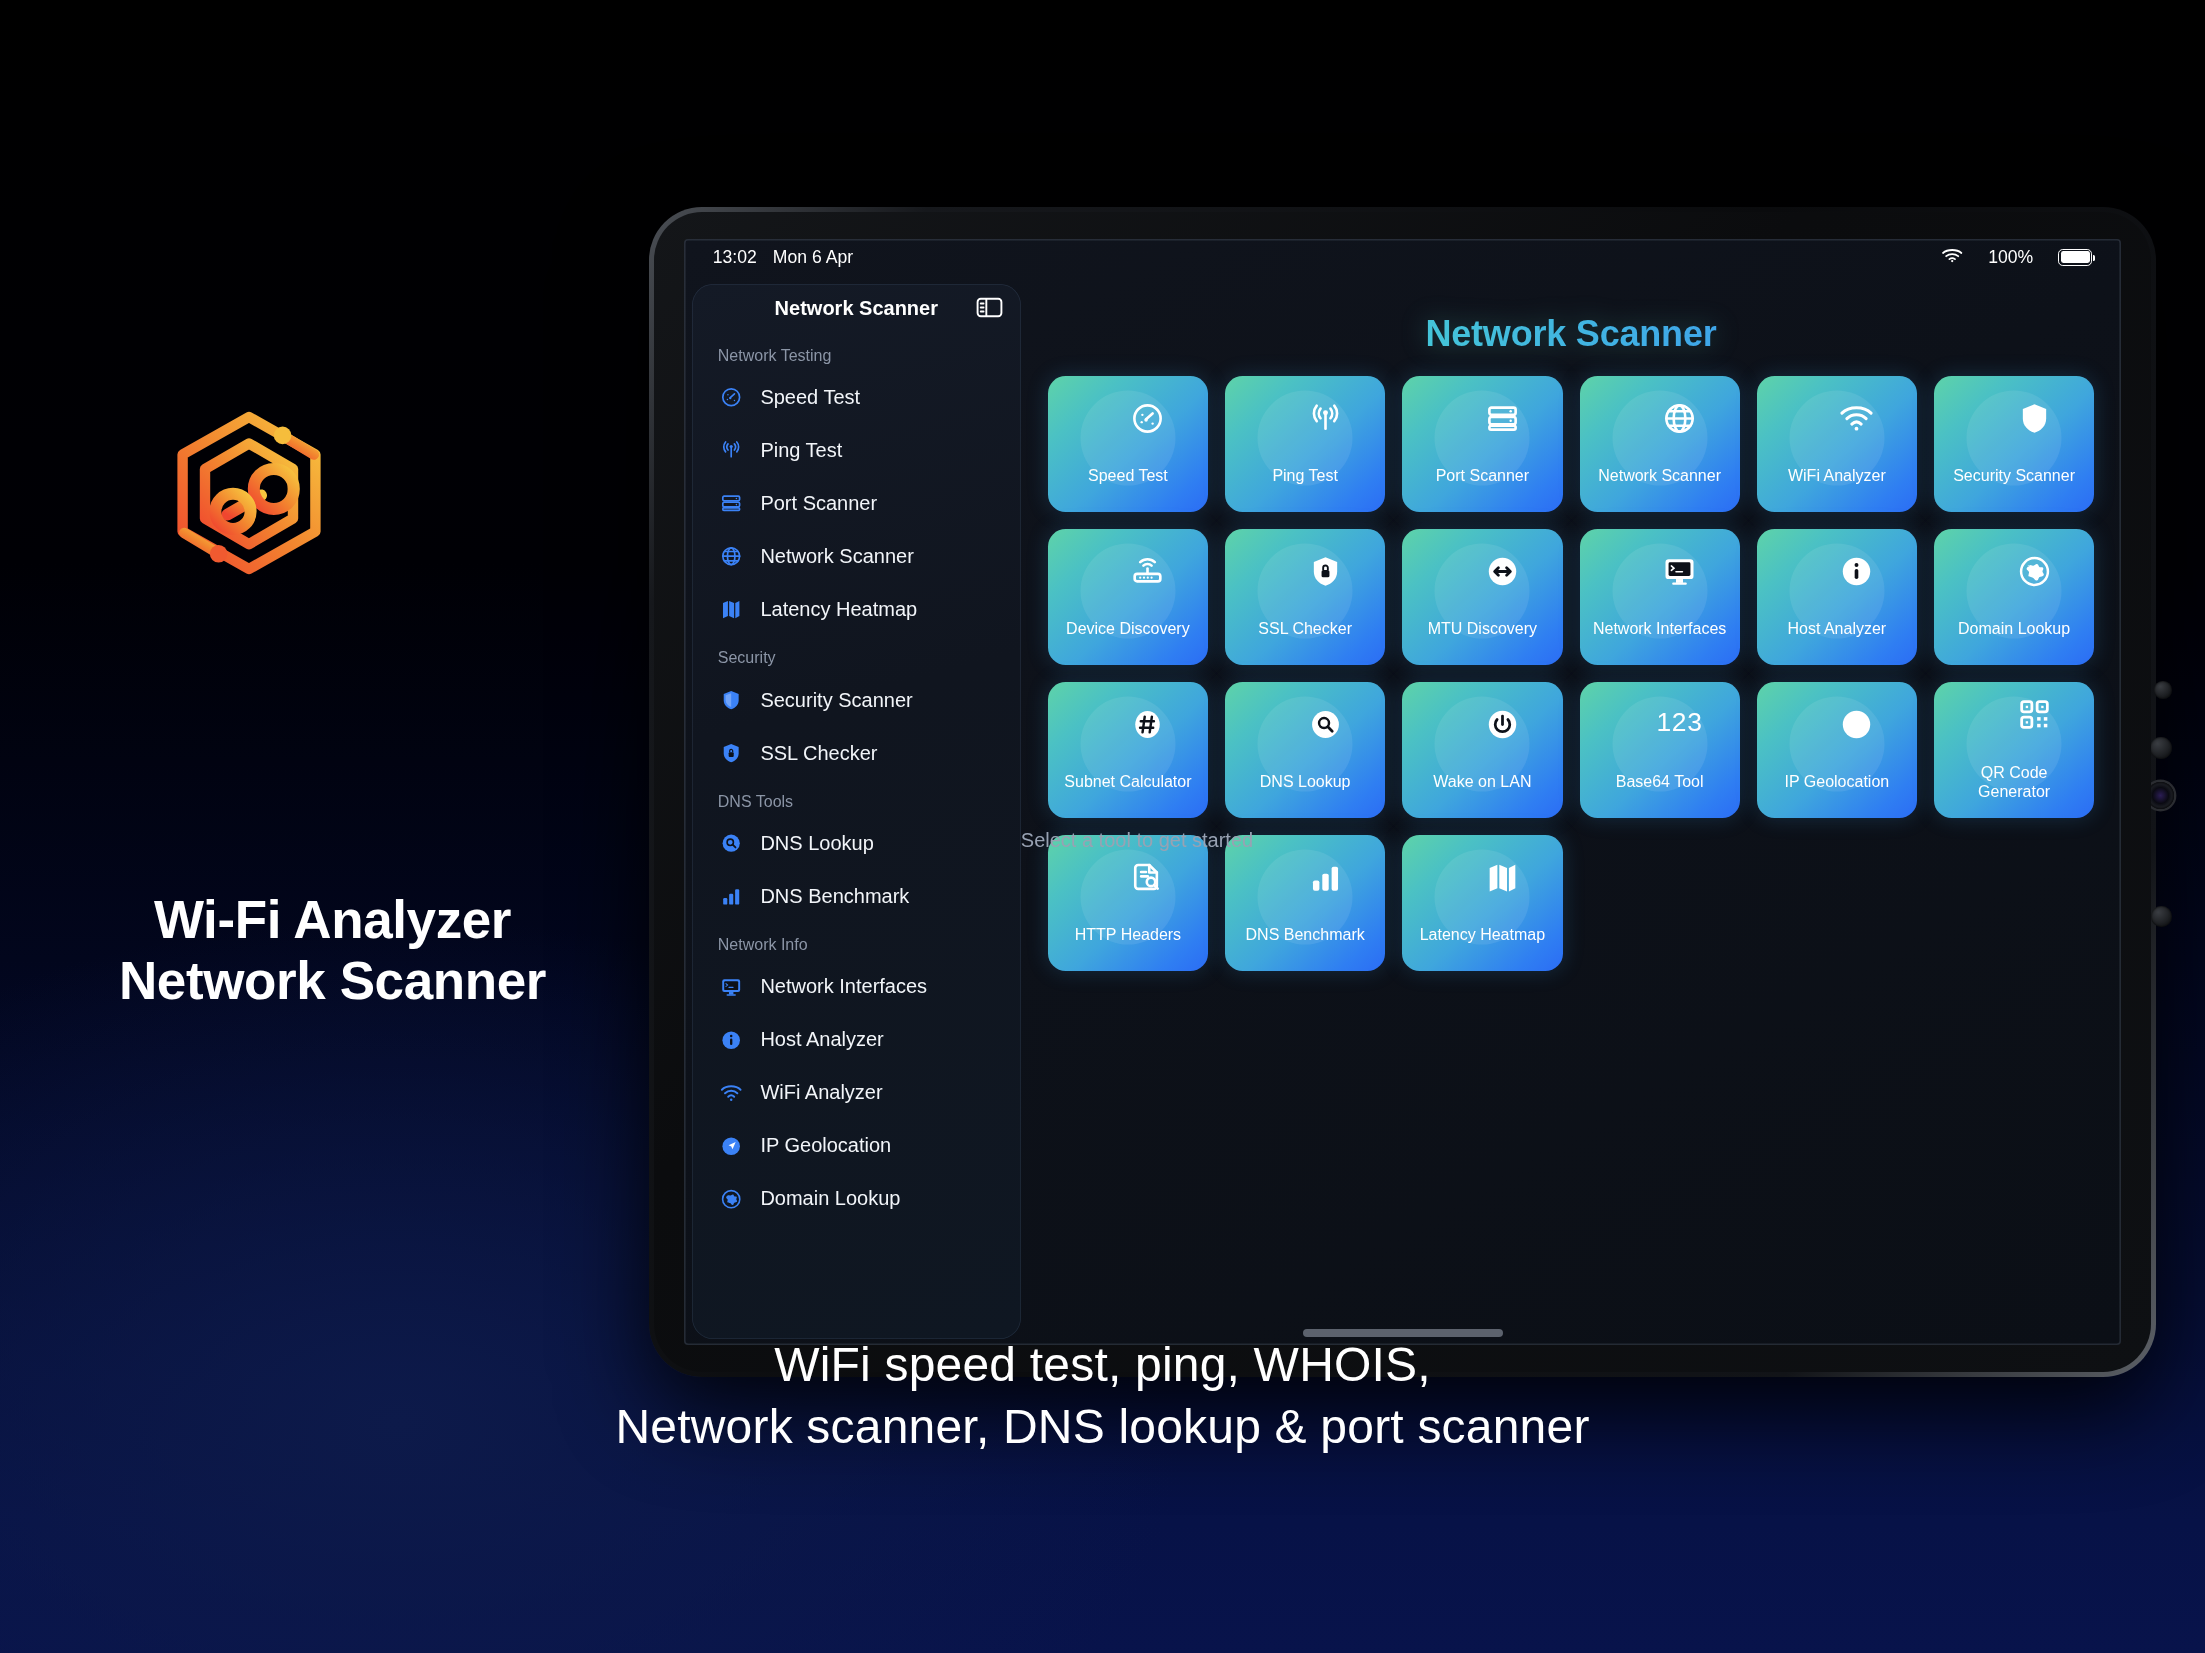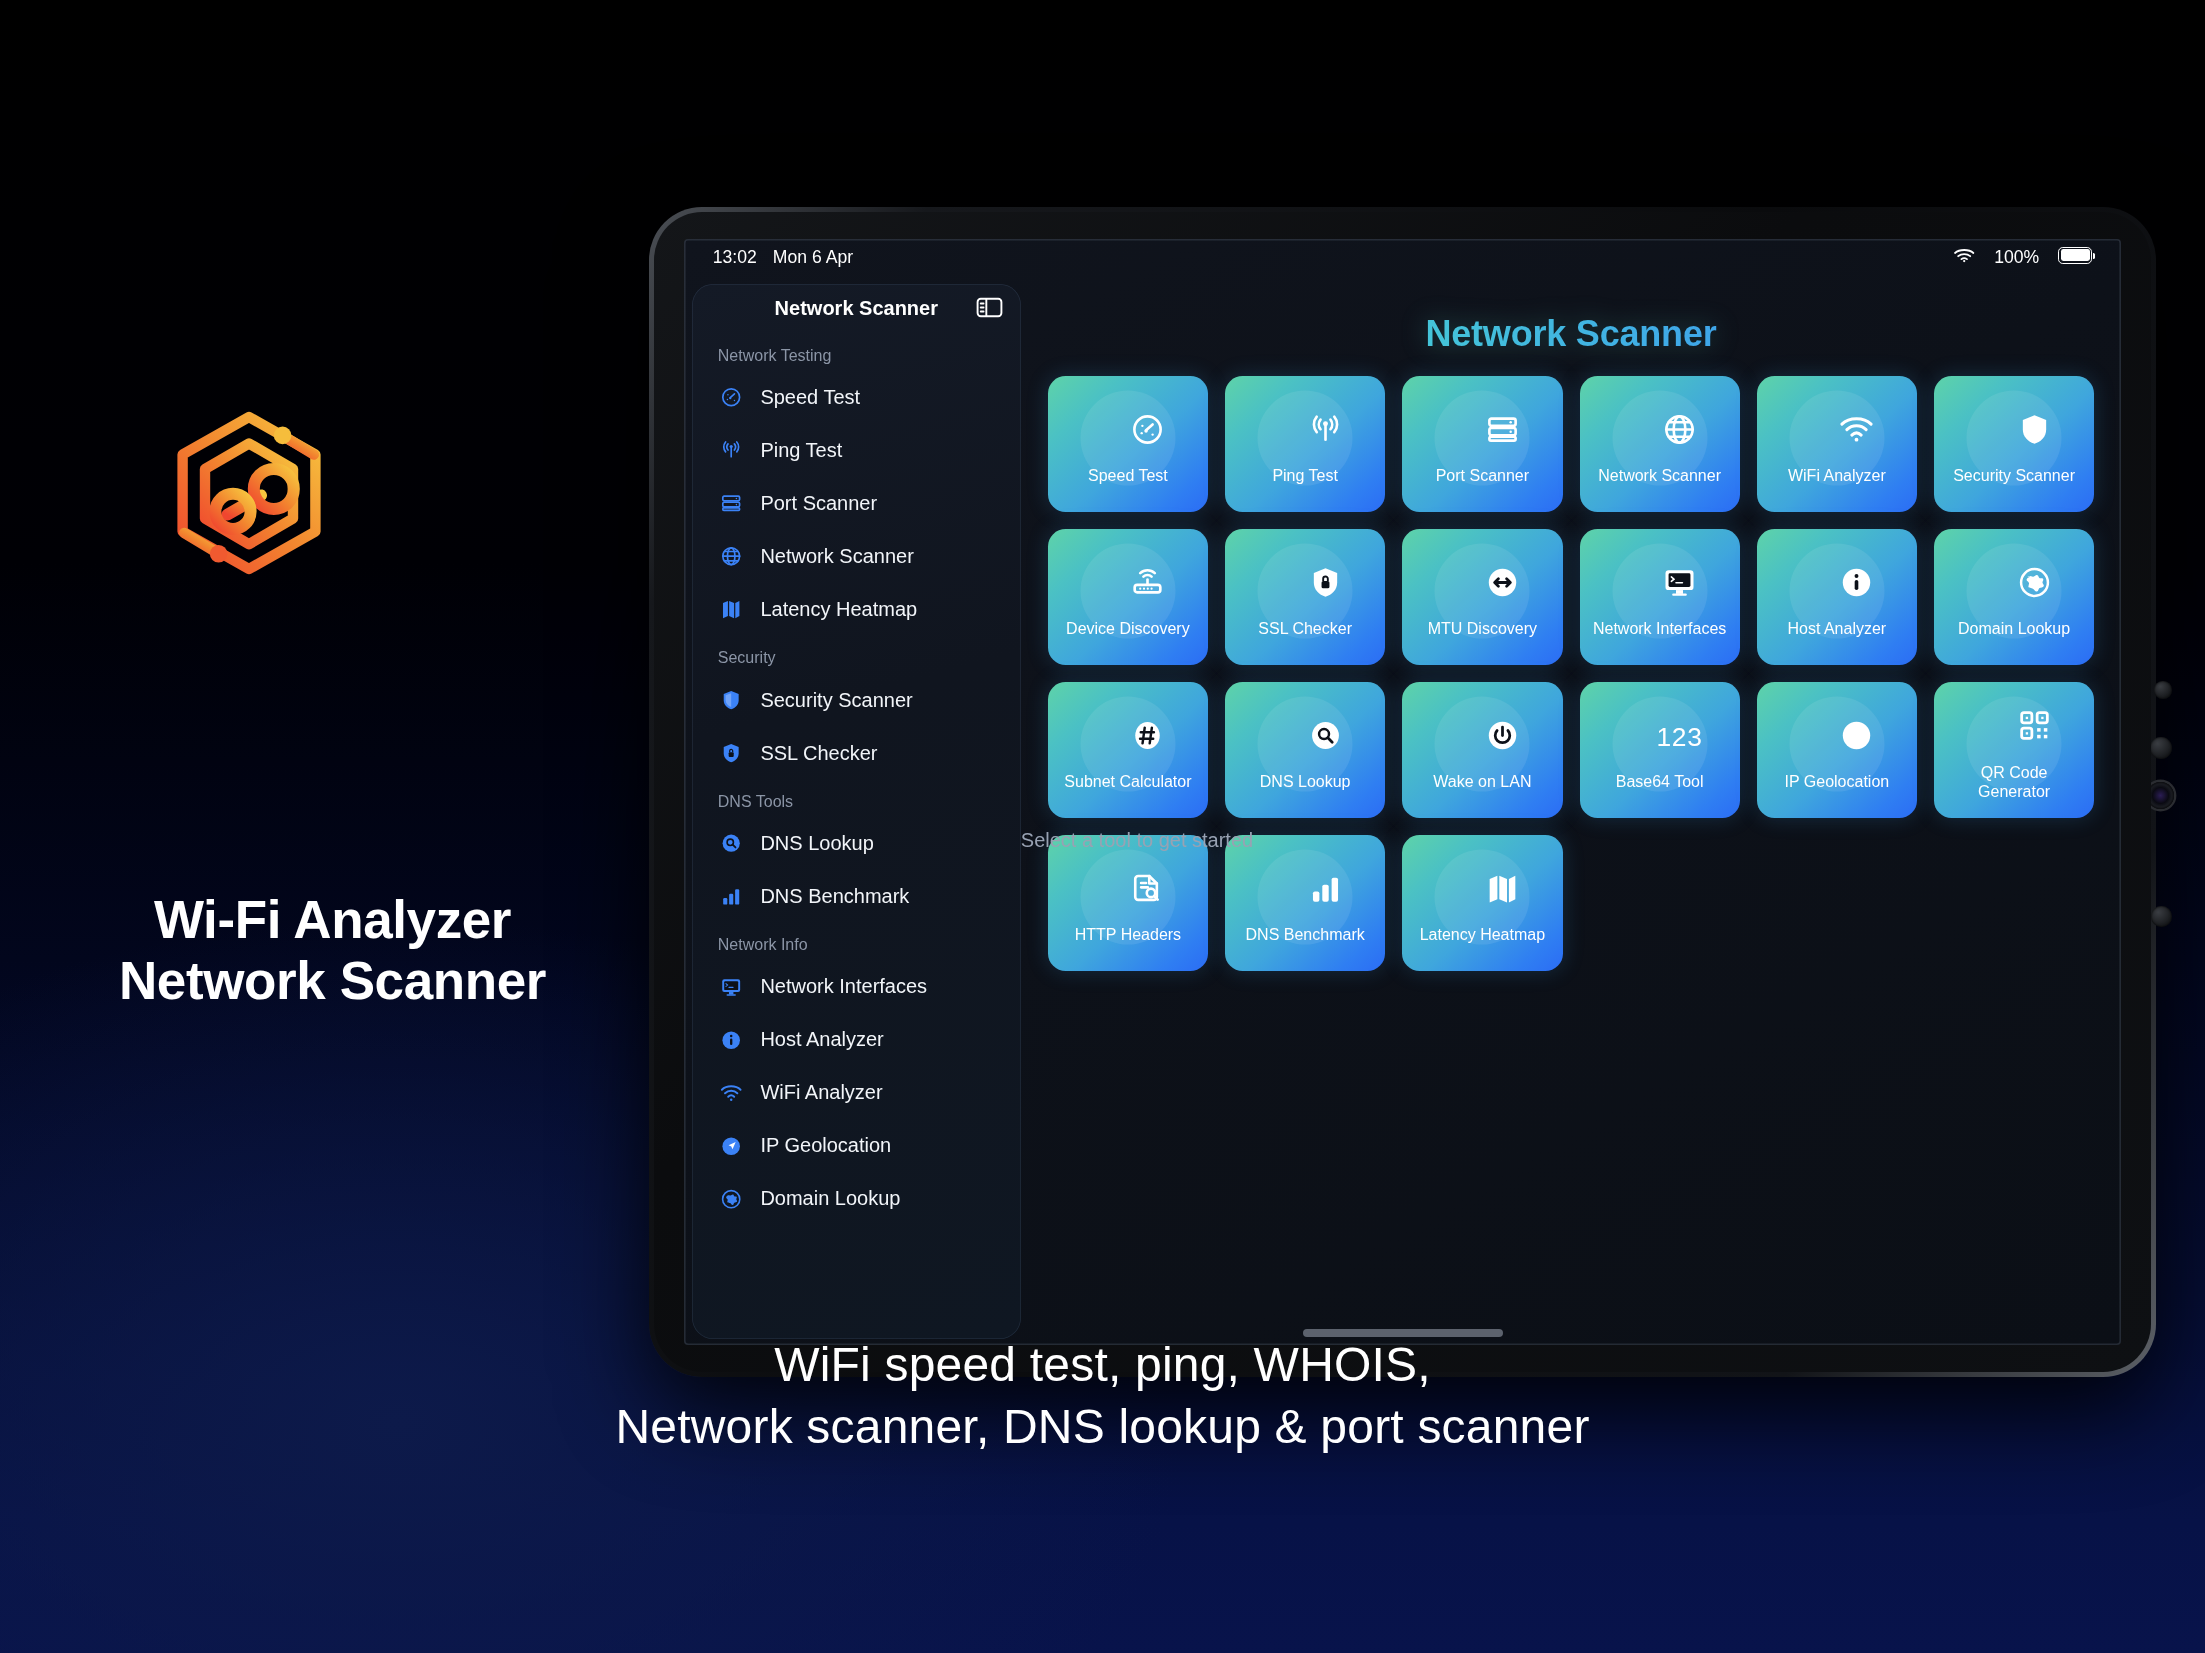--- a/index.html
+++ b/index.html
@@ -65,21 +65,21 @@
   }
   #sensor-3{ width:21px; height:21px; top:699px; }
 
   
   #status-bar{
     position:absolute; left:0; top:0; width:100%; height:37px;
     display:flex; align-items:center; justify-content:space-between;
     padding:0 29px; font-size:17.6px; color:#fff; font-weight:500;
   }
   #status-left{ display:flex; gap:16px; align-items:center; }
-  #status-right{ display:flex; gap:19px; font-size:17.6px; }
+  #status-right{ display:flex; gap:25px; align-items:center; font-size:17.6px; }
   .battery{
     width:34px; height:17px; border:1.6px solid #fff; border-radius:4.8px; position:relative;
     display:inline-block;
   }
   .battery::after{
     content:""; position:absolute; right:-4px; top:4.8px; width:2.4px; height:6.4px;
     background:#fff; border-radius:0 1.6px 1.6px 0;
   }
   .battery i{ position:absolute; left:1.6px; top:1.6px; bottom:1.6px; right:1.6px; background:#fff; border-radius:2.4px; display:block; }
 
@@ -126,21 +126,21 @@
     background:linear-gradient(138deg,#5ed3a8 0%,#4bc1c4 24%,#3fa6dd 56%,#2f7ef2 85%,#2b6cf5 100%);
     box-shadow:0 0 21px rgba(56,150,220,.22);
     display:flex; flex-direction:column; align-items:center; justify-content:center;
   }
   .tool-tile::before{
     content:""; position:absolute; left:50%; top:46%; transform:translate(-50%,-50%);
     width:95px; height:95px; border-radius:50%;
     background:rgba(255,255,255,.085);
   }
   .tile-ico{
-    position:relative; z-index:2; height:46px; display:flex; align-items:flex-end; justify-content:center;
+    position:relative; z-index:2; height:46px; display:flex; align-items:flex-start; justify-content:center;
     margin-bottom:4.8px; color:#fff;margin-left:40px;
   }
   .tile-ico .num{ font-size:26.4px; font-weight:400; letter-spacing:0.8px; }
   .tile-label{
     position:relative; z-index:2; font-size:16px; font-weight:500; color:#fff;
     text-align:center; line-height:1.22; padding:0 4.8px; margin-top:14.4px;
   }
   #hint{
     position:absolute; left:0; right:0; top:553px; text-align:left;
     font-size:20px; color:#98a2b3;

